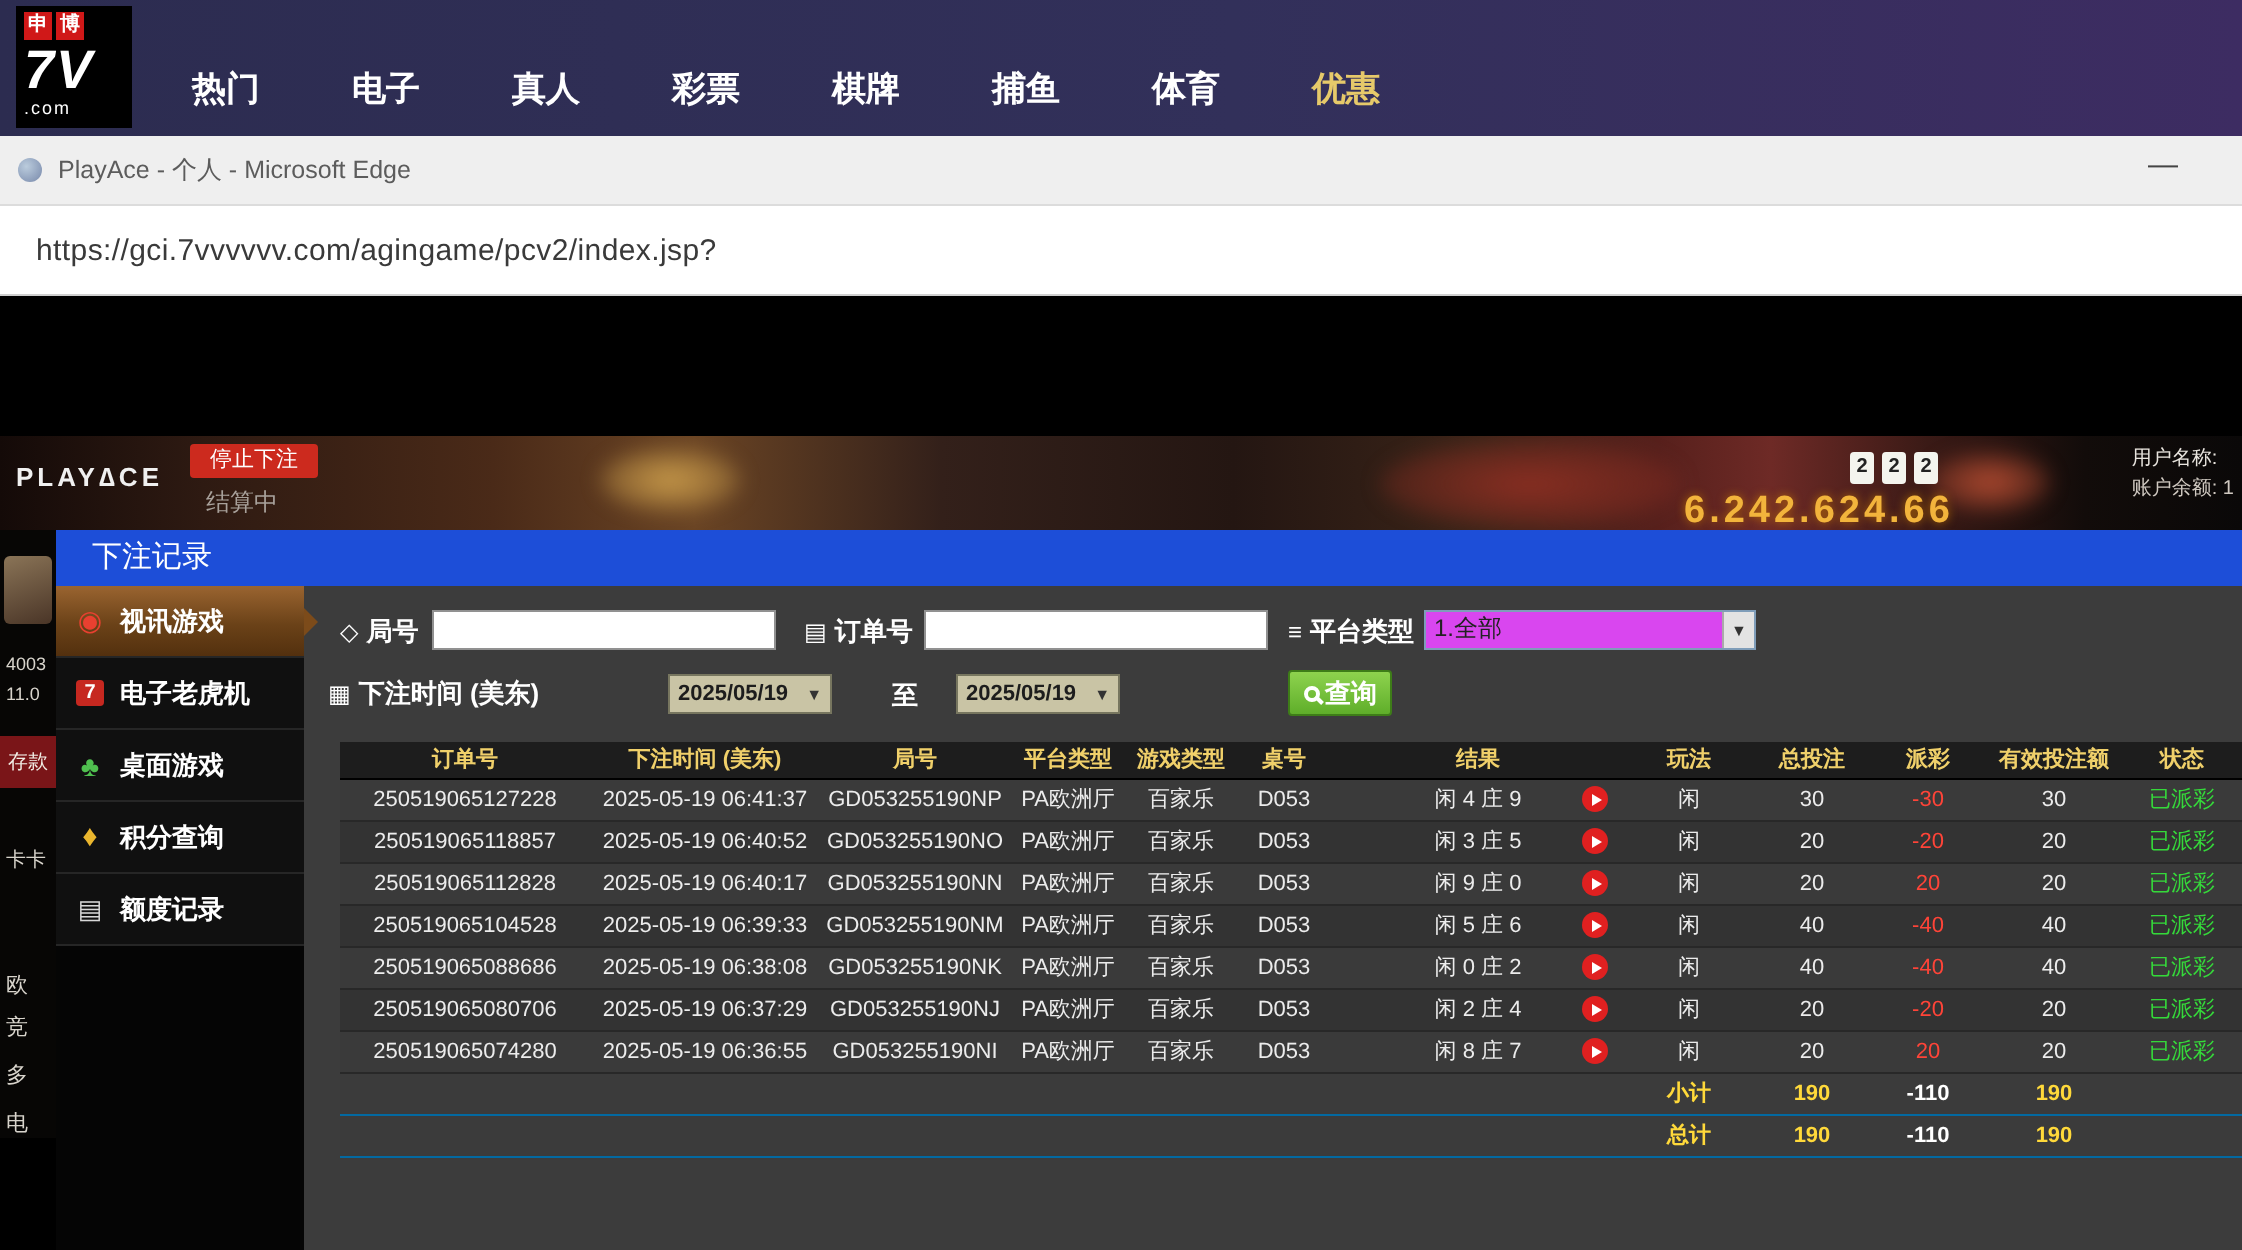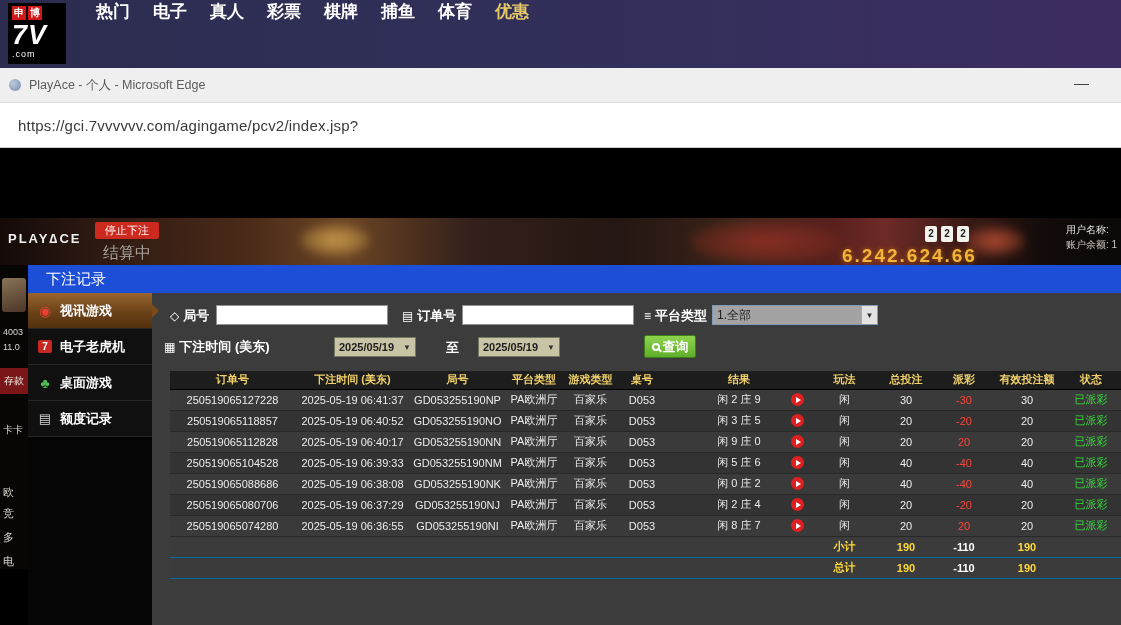--- a/index.html
+++ b/index.html
@@ -8,21 +8,21 @@
   .screen{position:relative;width:1121px;height:625px;overflow:hidden;background:#000}
 
   
   .topnav{position:absolute;left:0;top:0;width:1121px;height:68px;
     background:linear-gradient(90deg,#2c2c50 0%,#32305a 55%,#3d2c62 100%)}
   .logo{position:absolute;left:8px;top:3px;width:58px;height:61px;background:#000;color:#fff;padding:3px 4px 2px}
   .logo-sq{display:flex;gap:2px;margin-bottom:1px}
   .logo-sq span{background:#d01818;color:#fff;font-size:10px;width:14px;height:14px;line-height:14px;text-align:center;font-weight:bold}
   .logo-7v{font-size:27px;font-weight:bold;font-style:italic;line-height:28px;letter-spacing:1px}
   .logo-com{display:block;font-size:9px;text-align:left;letter-spacing:1px}
-  .nav-items{position:absolute;left:96px;top:0;height:56px;display:flex;align-items:flex-start;gap:23px}
+  .nav-items{position:absolute;left:96px;top:0;height:56px;display:flex;align-items:flex-end;gap:46px}
   .nav-items a{color:#fff;font-size:17px;font-weight:bold;text-decoration:none;min-width:34px;text-align:center;cursor:pointer}
   .nav-items a.accent{color:#e6c96a}
 
   
   .edgebar{position:absolute;left:0;top:68px;width:1121px;height:35px;background:#efefef;border-bottom:1px solid #dcdcdc;display:flex;align-items:center}
   .favicon{width:12px;height:12px;border-radius:50%;background:radial-gradient(circle at 35% 35%,#bcd,#78a);margin:0 8px 0 9px}
   .tab-title{font-size:12.5px;color:#5c5c5c}
   .win-min{position:absolute;right:24px;top:4px;color:#444;font-size:15px;cursor:pointer;padding:2px 8px}
 
   
@@ -33,21 +33,21 @@
 
   
   .scene{position:absolute;left:0;top:218px;width:1121px;height:47px;overflow:hidden;
     background:linear-gradient(90deg,#140a08 0%,#2e1a12 9%,#4a2a18 22%,#6a4424 31%,#33201a 42%,#241612 55%,#3a2418 66%,#57201c 74%,#6e2a26 79%,#3a1a16 86%,#120c0a 93%,#0a0808 100%)}
   .blob{position:absolute;filter:blur(5px);border-radius:50%}
   .blob1{left:300px;top:6px;width:70px;height:32px;background:radial-gradient(#c89a4a,rgba(120,80,20,0))}
   .blob2{left:690px;top:2px;width:150px;height:44px;background:radial-gradient(#8a2e22,rgba(80,20,10,0))}
   .blob3{left:965px;top:8px;width:60px;height:30px;background:radial-gradient(#b04a30,rgba(80,20,10,0))}
   .scene-brand{position:absolute;left:8px;top:13px;color:#f0f0f0;font-size:13px;font-weight:bold;letter-spacing:2px}
   .stopbet{position:absolute;left:95px;top:4px;width:64px;height:17px;background:#cc2a1e;color:#fff;font-size:11px;line-height:17px;text-align:center;border-radius:2px;cursor:pointer}
-  .settling{position:absolute;left:103px;top:25px;color:#a8a19b;font-size:16px}
+  .settling{position:absolute;left:103px;top:25px;color:#a8a19b;font-size:12px}
   .cards{position:absolute;left:925px;top:8px;display:flex;gap:4px}
   .cards span{width:12px;height:16px;background:#f4f4ee;color:#222;font-size:10px;font-weight:bold;text-align:center;line-height:16px;border-radius:2px}
   .jackpot{position:absolute;left:842px;top:27px;color:#f2b43c;font-size:19px;font-weight:bold;letter-spacing:2px;text-shadow:0 0 5px rgba(200,120,0,.8)}
   .userinfo{position:absolute;right:4px;top:4px;text-align:left;font-size:10px;line-height:15px;color:#e8e4de}
   .userinfo .dim{color:#cfc8c0}
 
   
   .leftstrip{position:absolute;left:0;top:265px;width:28px;height:304px;background:#070605;overflow:hidden}
   .avatar{position:absolute;left:2px;top:13px;width:24px;height:34px;border-radius:3px;background:linear-gradient(160deg,#8a7457,#4a3527)}
   .frag{position:absolute;left:3px;color:#d8d4cc;font-size:9px;white-space:nowrap}
@@ -80,21 +80,21 @@
   .fi-platform::before{content:"≡"}
   .fi-time::before{content:"▦"}
   .f-input{position:absolute;height:20px;border:1px solid #919191;background:#fff;font-size:12px;padding:0 4px;color:#222}
   .in-round{left:64px;top:12px;width:172px}
   .in-order{left:310px;top:12px;width:172px}
   .lbl-round{left:18px;top:14px}
   .lbl-order{left:250px;top:14px}
   .lbl-platform{left:492px;top:14px}
   .lbl-time{left:12px;top:45px}
   .to-label{left:294px;top:46px;position:absolute;color:#fff;font-size:13px;font-weight:bold}
-  .select{position:absolute;left:560px;top:12px;width:166px;height:20px;background:#a3a3a3;border:1px solid #7f9db9;display:flex;align-items:center;cursor:pointer}
+  .select{position:absolute;left:560px;top:12px;width:166px;height:20px;background:#d946ef;border:1px solid #7f9db9;display:flex;cursor:pointer}
   .select .val{flex:1;font-size:12px;color:#222;padding-left:4px}
   .select .arr{width:16px;height:100%;background:#e3e3e3;border-left:1px solid #aaa;font-size:8px;color:#333;display:flex;align-items:center;justify-content:center}
   .datebox{position:absolute;top:44px;width:82px;height:20px;background:#c9c4a5;border:1px solid #77765f;display:flex;align-items:center;justify-content:space-between;padding:0 4px;cursor:pointer}
   .datebox .dval{font-size:11px;color:#1d1d1d;font-weight:bold}
   .datebox .darr{font-size:8px;color:#333}
   .d-from{left:182px}.d-to{left:326px}
   .searchbtn{position:absolute;left:492px;top:42px;width:52px;height:23px;
     background:linear-gradient(180deg,#8ed34e,#5fae2a);border:1px solid #3e7d18;border-radius:2px;
     color:#fff;font-size:13px;font-weight:bold;display:flex;align-items:center;justify-content:center;gap:3px;cursor:pointer}
   .mag{width:8px;height:8px;border:2px solid #fff;border-radius:50%;position:relative;display:inline-block}
@@ -194,20 +194,24 @@
         <span class="si i-video"></span>
         <span>视讯游戏</span>
       </div>
       <div class="side-item">
         <span class="si i-slot"></span>
         <span>电子老虎机</span>
       </div>
       <div class="side-item">
         <span class="si i-table"></span>
         <span>桌面游戏</span>
+      </div>
+      <div class="side-item">
+        <span class="si i-points"></span>
+        <span>积分查询</span>
       </div>
       <div class="side-item">
         <span class="si i-quota"></span>
         <span>额度记录</span>
       </div>
     </aside>
     <div class="scrollstrip"></div>
 
     <section class="content">
 
@@ -284,21 +288,21 @@
 
               <tr class="r-even">
                 <td>250519065127228</td>
                 <td>2025-05-19 06:41:37</td>
                 <td>GD053255190NP</td>
                 <td>PA欧洲厅</td>
                 <td>百家乐</td>
                 <td>D053</td>
                 <td>
                   <div class="res-wrap">
-                    <span>闲 2 庄 9</span>
+                    <span>闲 4 庄 9</span>
                     <span class="play"></span>
                   </div>
                 </td>
                 <td>闲</td>
                 <td>30</td>
                 <td class="payout">-30</td>
                 <td>30</td>
                 <td class="status">已派彩</td>
               </tr>
 

